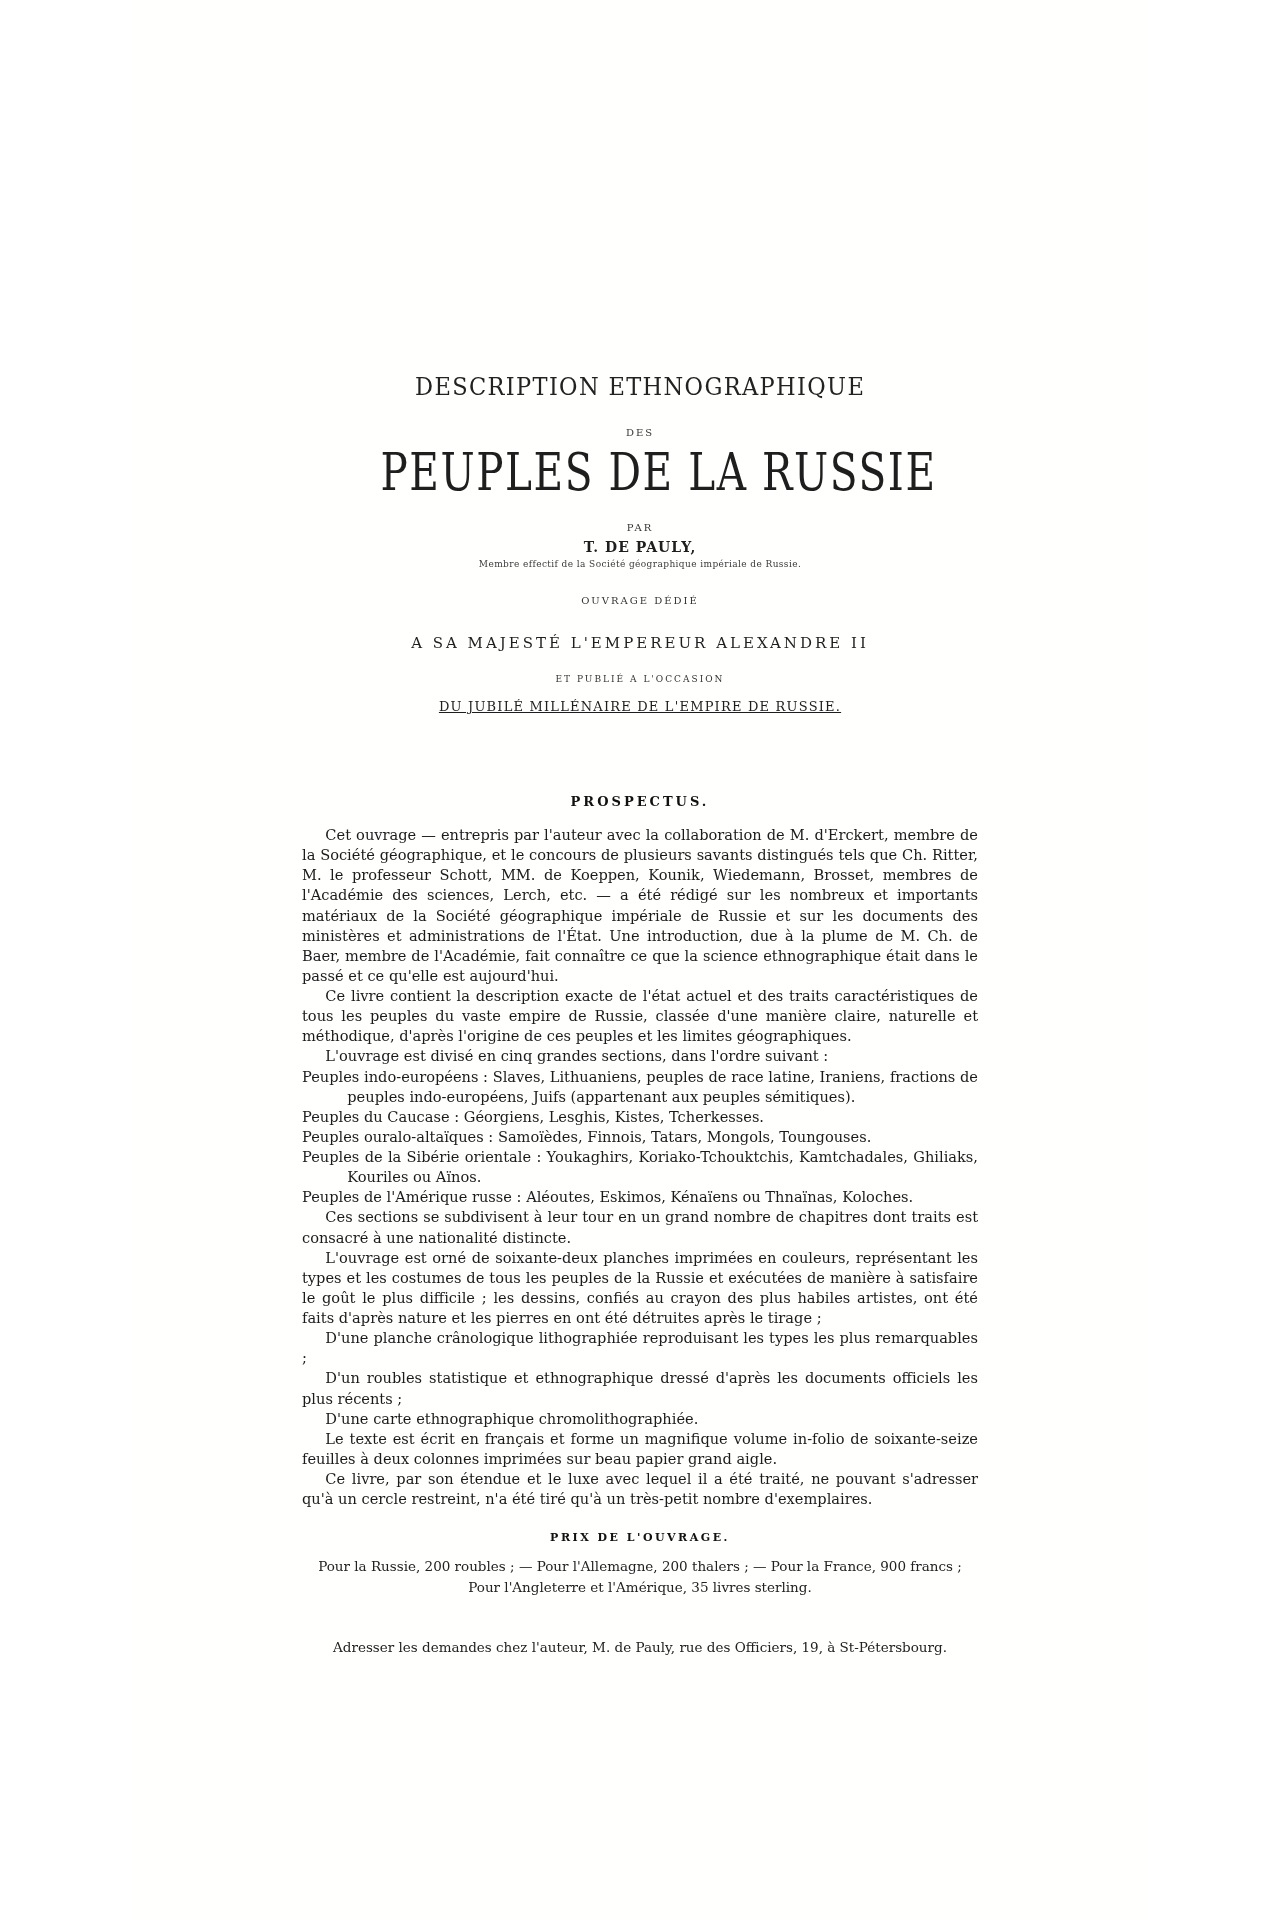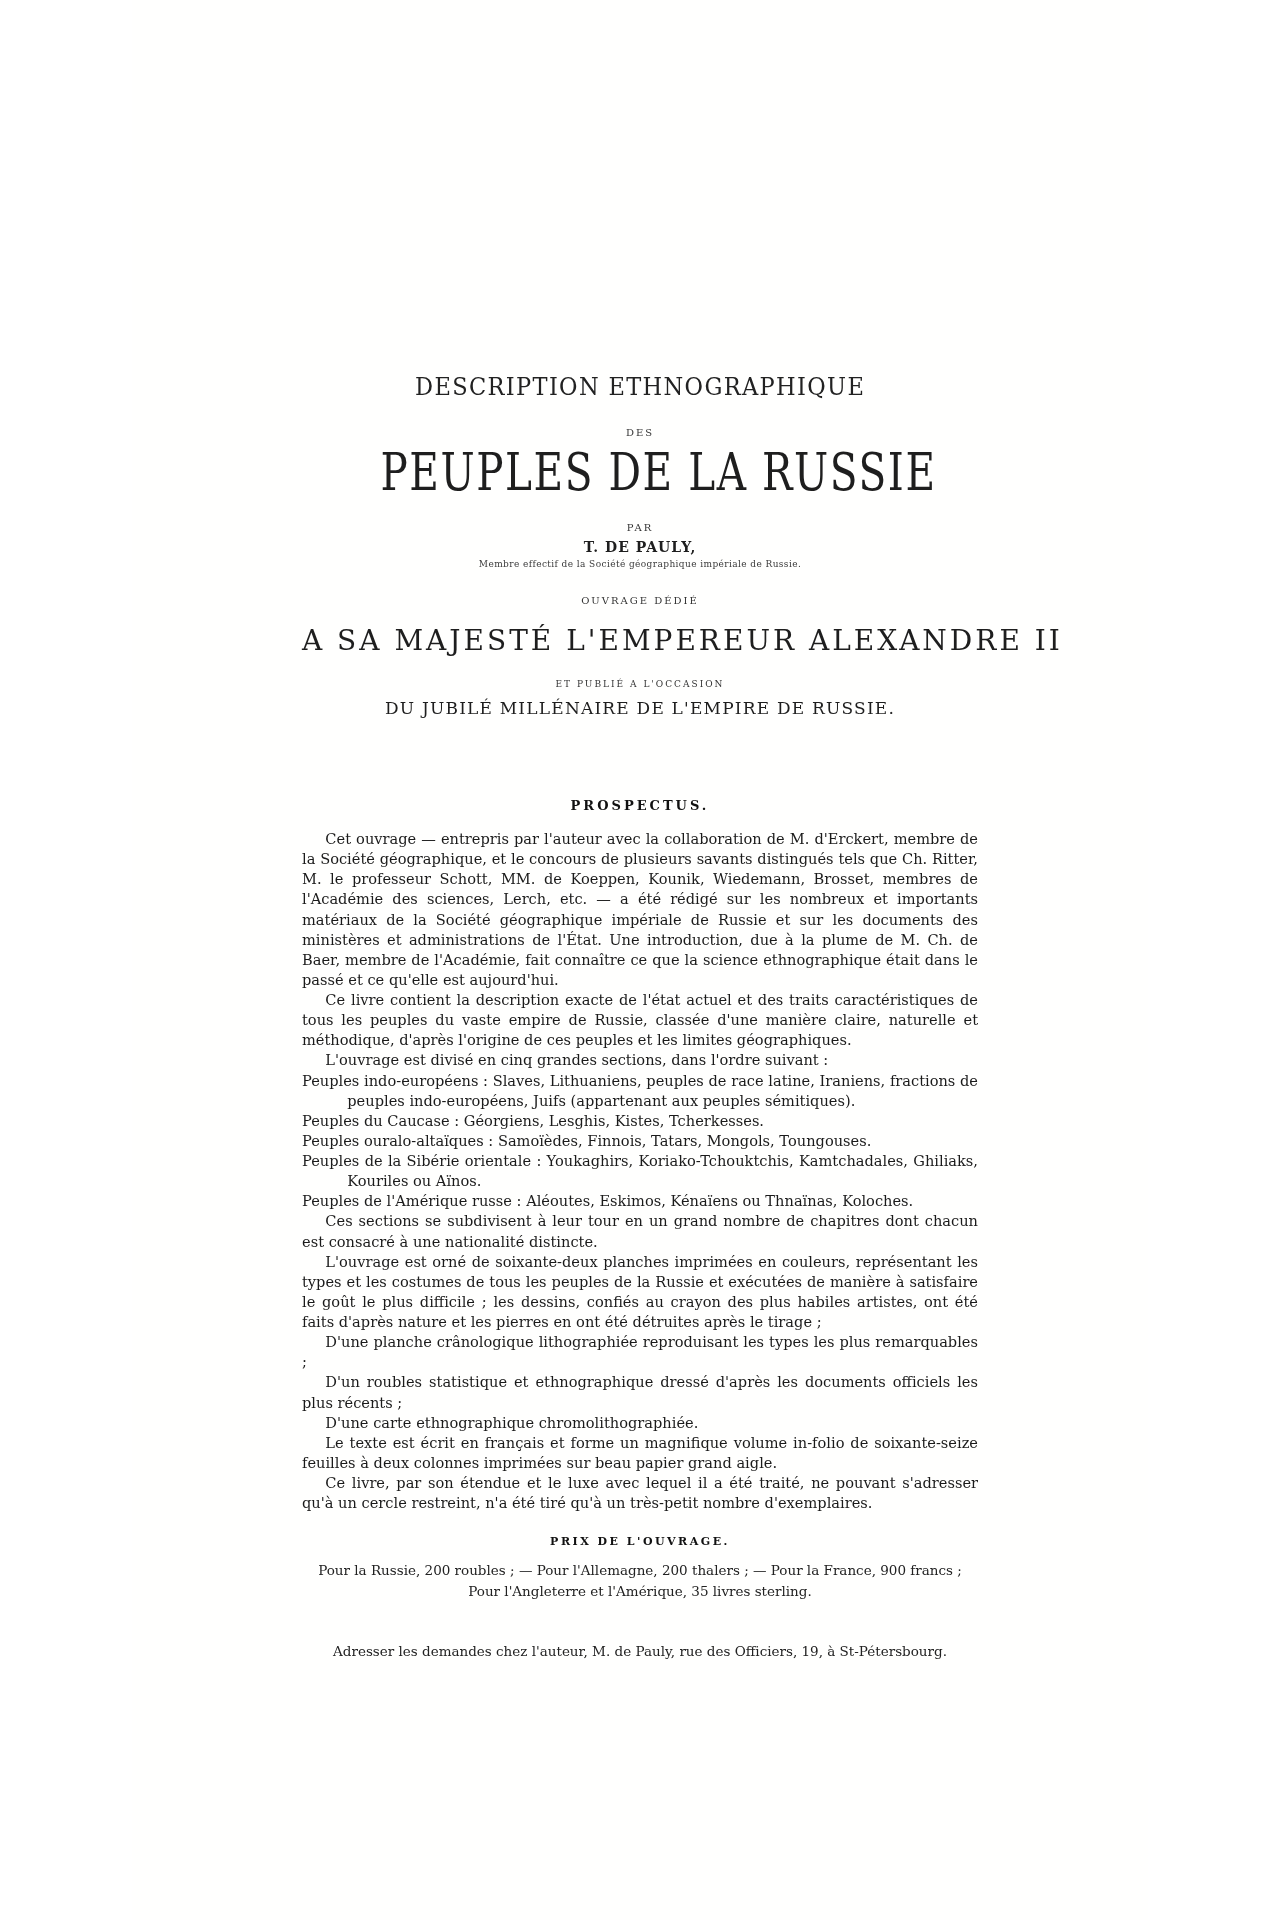--- a/index.html
+++ b/index.html
@@ -61,30 +61,31 @@
     letter-spacing: 1px;
   }
   .author-sub {
     margin-top: 4px;
     font-size: 9px;
     letter-spacing: 0.4px;
     color: #3a3a3a;
   }
   .dedication-intro { margin-top: 26px; }
   .dedication {
-    margin-top: 18px;
-    font-size: 28px;
+    margin-top: 28px;
+    font-size: 15px;
     letter-spacing: 3px;
     white-space: nowrap;
   }
   .publication-intro { margin-top: 22px; font-size: 9px; }
   .occasion {
-    margin-top: 9px;
-    font-size: 17px;
+    margin-top: 15px;
+    font-size: 13px;
     letter-spacing: 1.2px;
+    text-decoration: underline;
   }
 
   
   .section-heading {
     margin-top: 80px;
     font-size: 13px;
     font-weight: bold;
     letter-spacing: 3px;
     color: #111;
   }
@@ -144,21 +145,21 @@
       <p class="para">Cet ouvrage — entrepris par l'auteur avec la collaboration de M. d'Erckert, membre de la Société géographique, et le concours de plusieurs savants distingués tels que Ch. Ritter, M. le professeur Schott, MM. de Koeppen, Kounik, Wiedemann, Brosset, membres de l'Académie des sciences, Lerch, etc. — a été rédigé sur les nombreux et importants matériaux de la Société géographique impériale de Russie et sur les documents des ministères et administrations de l'État. Une introduction, due à la plume de M. Ch. de Baer, membre de l'Académie, fait connaître ce que la science ethnographique était dans le passé et ce qu'elle est aujourd'hui.</p>
       <p class="para">Ce livre contient la description exacte de l'état actuel et des traits caractéristiques de tous les peuples du vaste empire de Russie, classée d'une manière claire, naturelle et méthodique, d'après l'origine de ces peuples et les limites géographiques.</p>
       <p class="para">L'ouvrage est divisé en cinq grandes sections, dans l'ordre suivant :</p>
 
       <p class="hang">Peuples indo-européens : Slaves, Lithuaniens, peuples de race latine, Iraniens, fractions de peuples indo-européens, Juifs (appartenant aux peuples sémitiques).</p>
       <p class="hang">Peuples du Caucase : Géorgiens, Lesghis, Kistes, Tcherkesses.</p>
       <p class="hang">Peuples ouralo-altaïques : Samoïèdes, Finnois, Tatars, Mongols, Toungouses.</p>
       <p class="hang">Peuples de la Sibérie orientale : Youkaghirs, Koriako-Tchouktchis, Kamtchadales, Ghiliaks, Kouriles ou Aïnos.</p>
       <p class="hang">Peuples de l'Amérique russe : Aléoutes, Eskimos, Kénaïens ou Thnaïnas, Koloches.</p>
 
-      <p class="para">Ces sections se subdivisent à leur tour en un grand nombre de chapitres dont chacun est consacré à une nationalité distincte.</p>
+      <p class="para">Ces sections se subdivisent à leur tour en un grand nombre de chapitres dont traits est consacré à une nationalité distincte.</p>
       <p class="para">L'ouvrage est orné de soixante-deux planches imprimées en couleurs, représentant les types et les costumes de tous les peuples de la Russie et exécutées de manière à satisfaire le goût le plus difficile ; les dessins, confiés au crayon des plus habiles artistes, ont été faits d'après nature et les pierres en ont été détruites après le tirage ;</p>
       <p class="para">D'une planche crânologique lithographiée reproduisant les types les plus remarquables ;</p>
       <p class="para">D'un roubles statistique et ethnographique dressé d'après les documents officiels les plus récents ;</p>
       <p class="para">D'une carte ethnographique chromolithographiée.</p>
       <p class="para">Le texte est écrit en français et forme un magnifique volume in-folio de soixante-seize feuilles à deux colonnes imprimées sur beau papier grand aigle.</p>
       <p class="para">Ce livre, par son étendue et le luxe avec lequel il a été traité, ne pouvant s'adresser qu'à un cercle restreint, n'a été tiré qu'à un très-petit nombre d'exemplaires.</p>
     </div>
 
     <div class="price-heading">PRIX DE L'OUVRAGE.</div>
     <div class="price-lines">

